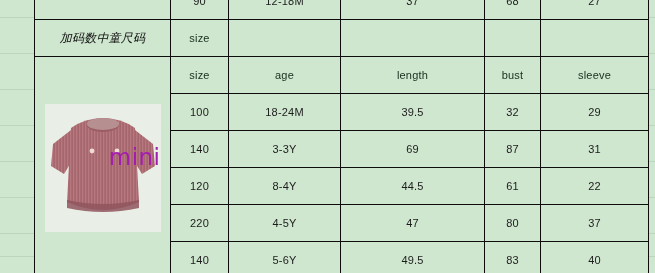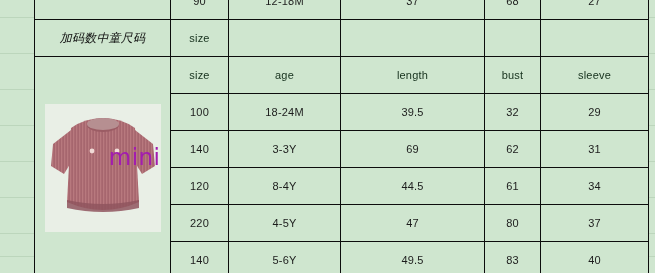--- a/index.html
+++ b/index.html
@@ -203,29 +203,29 @@
         <td>100</td>
         <td>18-24M</td>
         <td>39.5</td>
         <td>32</td>
         <td>29</td>
       </tr>
       <tr>
         <td>140</td>
         <td>3-3Y</td>
         <td>69</td>
-        <td>62</td>
+        <td>87</td>
         <td>31</td>
       </tr>
       <tr>
         <td>120</td>
         <td>8-4Y</td>
         <td>44.5</td>
         <td>61</td>
-        <td>34</td>
+        <td>22</td>
       </tr>
       <tr>
         <td>220</td>
         <td>4-5Y</td>
         <td>47</td>
         <td>80</td>
         <td>37</td>
       </tr>
       <tr>
         <td>140</td>

